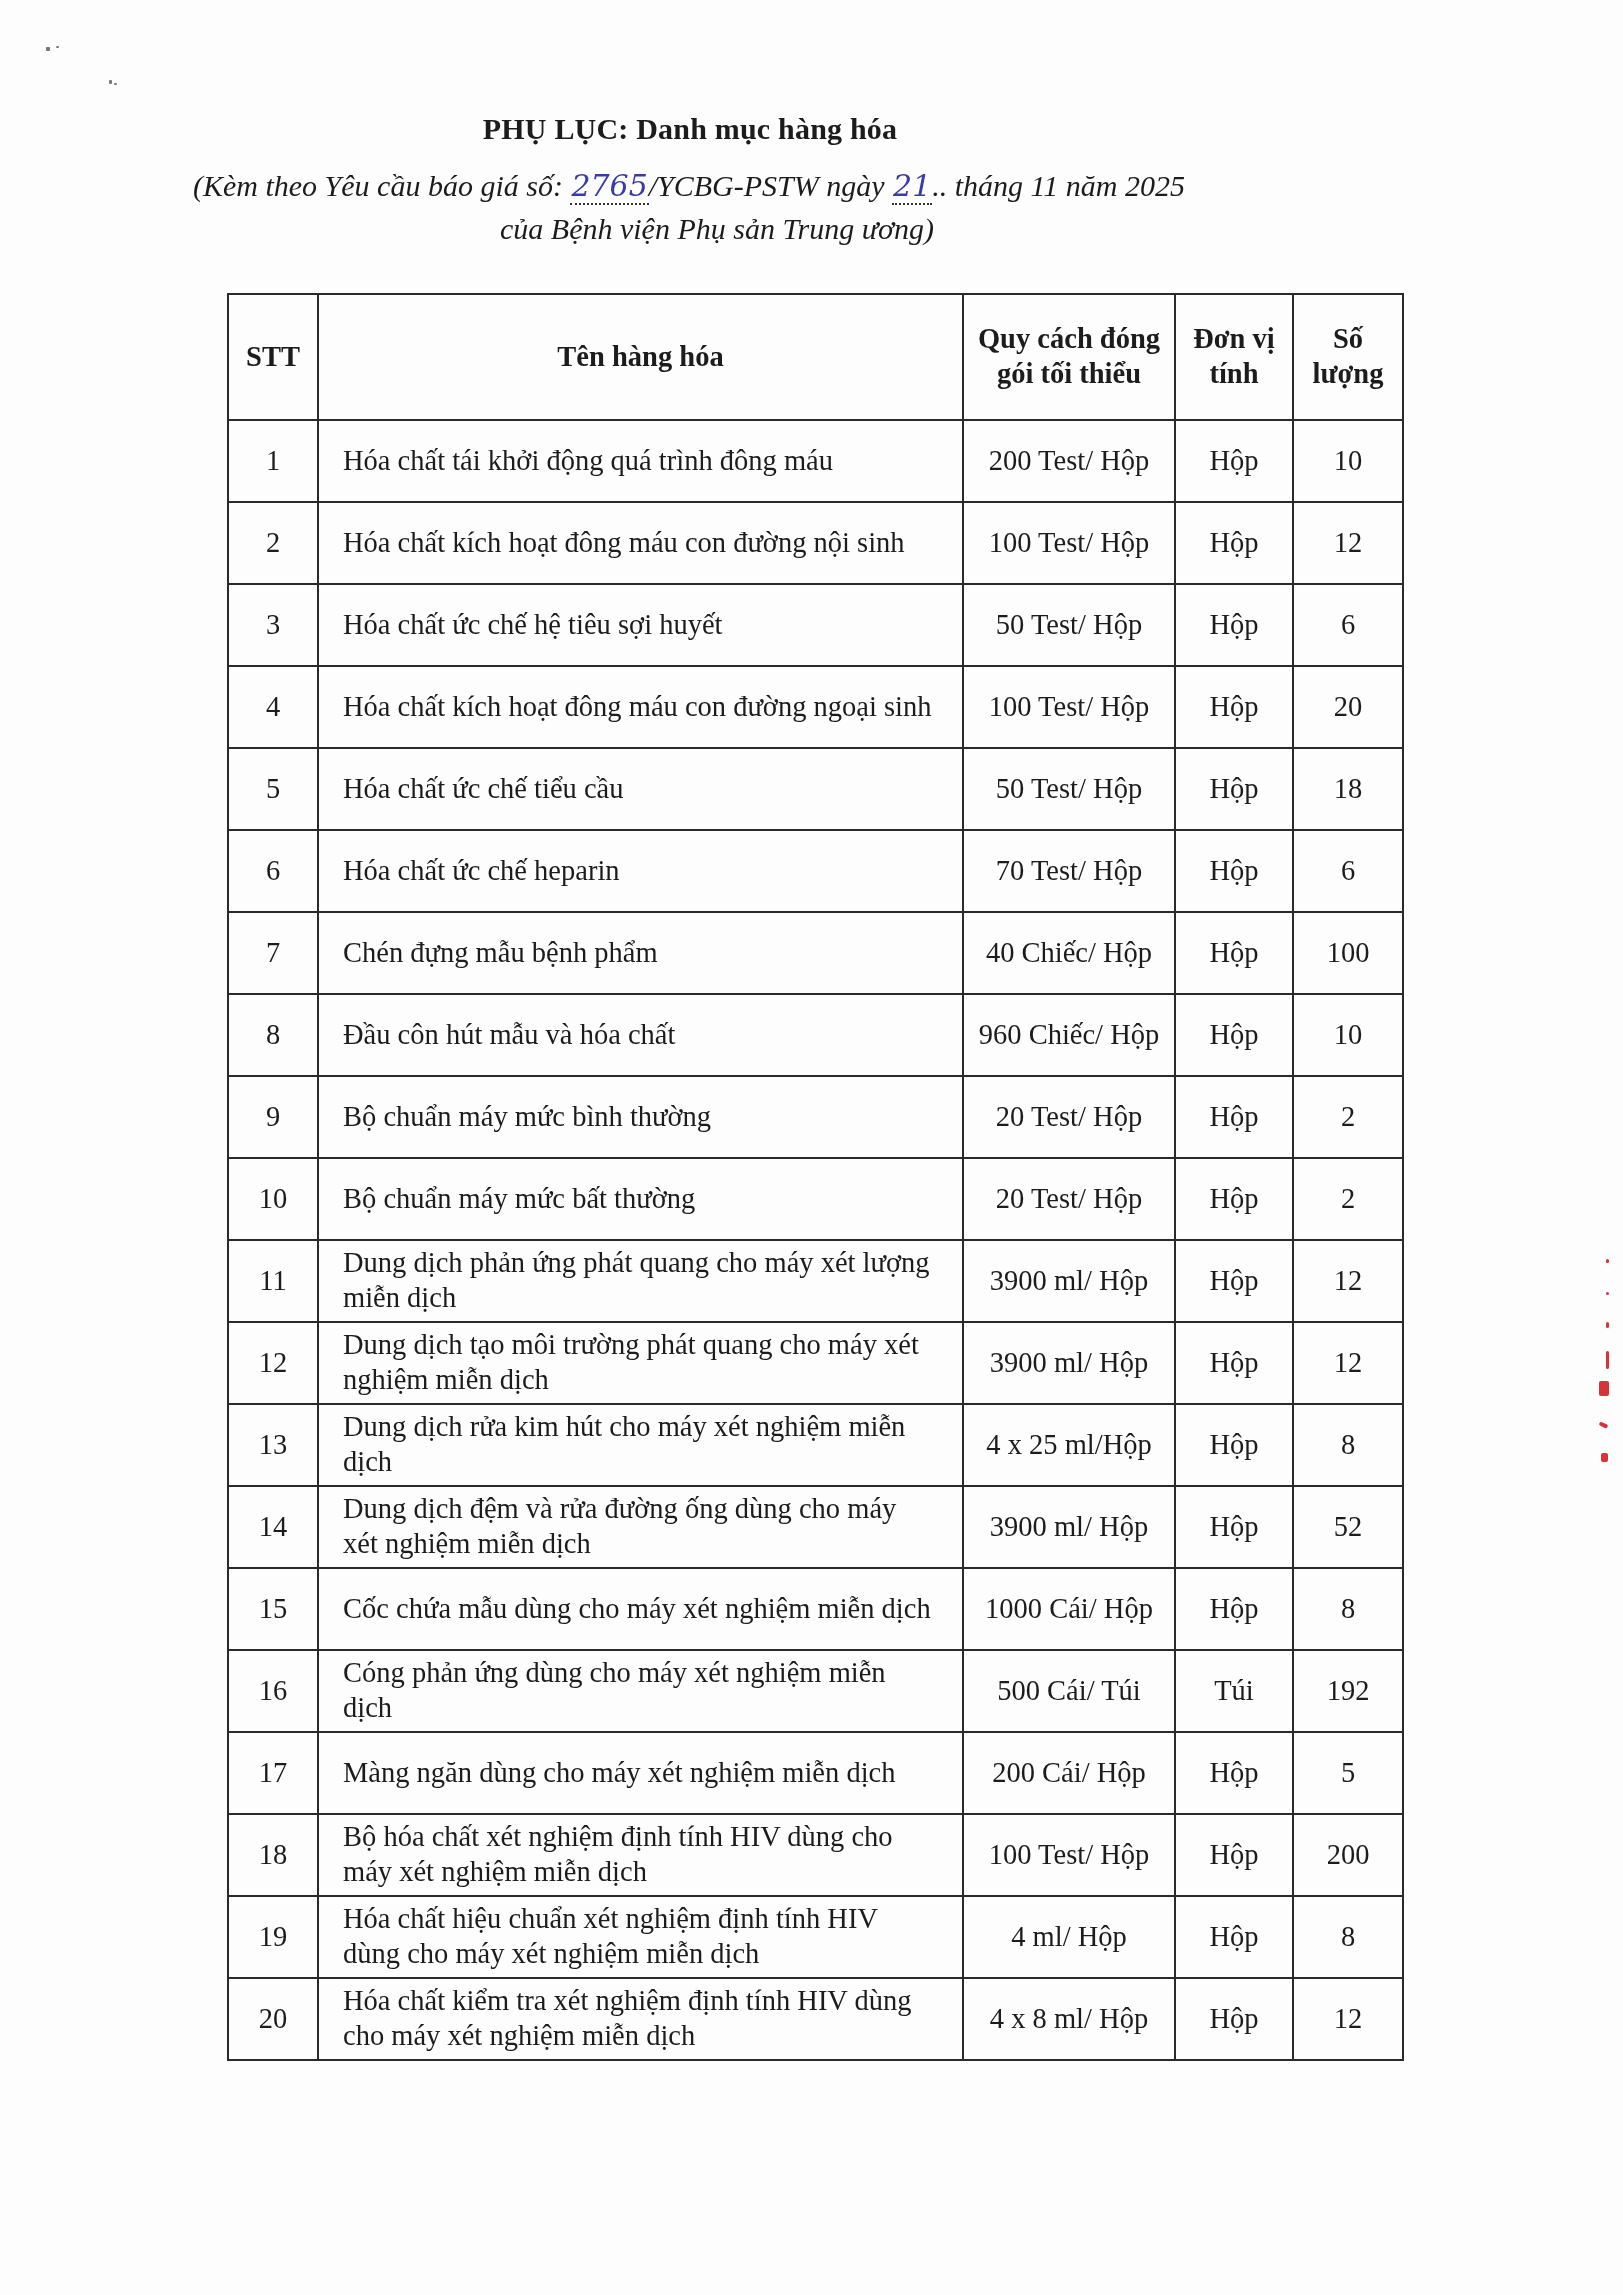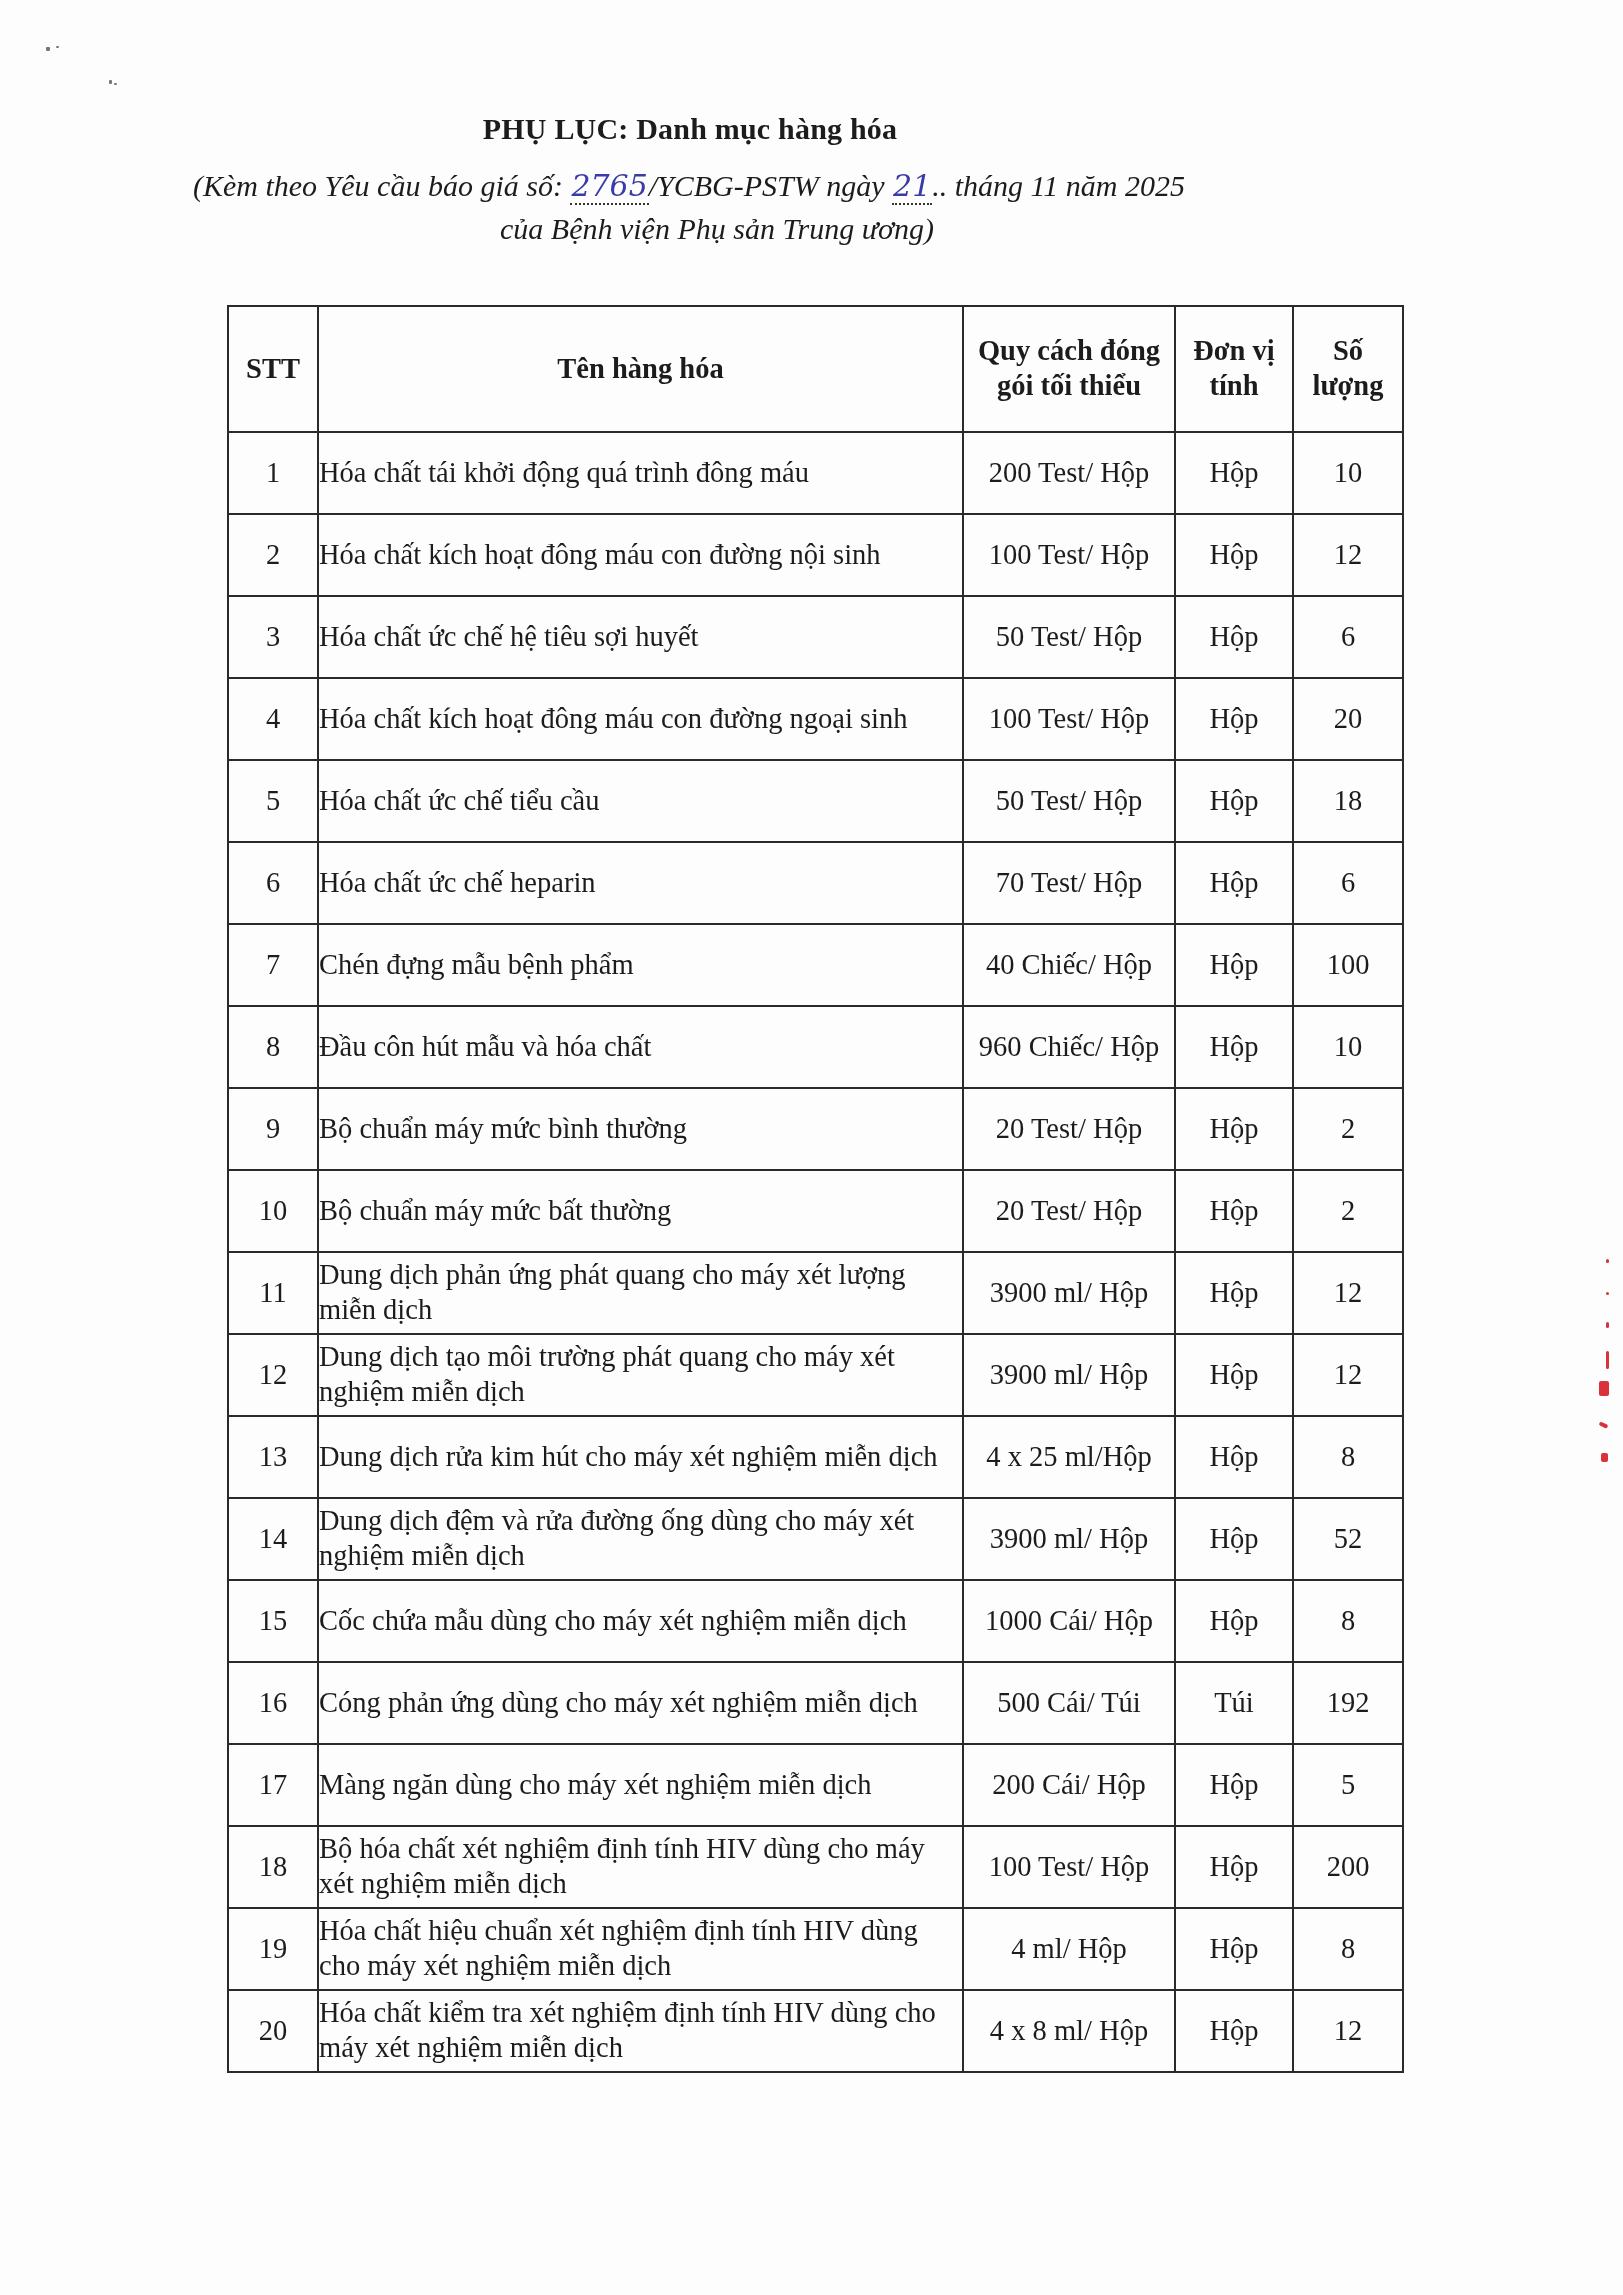--- a/index.html
+++ b/index.html
@@ -17,29 +17,29 @@
     font-style: italic; font-size: 30px;
   }
   .sub1 { top: 168px; }
   .sub2 { top: 212px; margin-left: 28px; }
   .hand {
     color: #3a3aa8; font-family: "DejaVu Serif", serif; font-style: italic;
     border-bottom: 2px dotted #333; padding: 0 1px;
   }
   table.goods {
     position: absolute; left: 227px; top: 293px; width: 1175px;
-    border-collapse: collapse; table-layout: fixed; font-size: 28.5px; margin-top: 12px;
+    border-collapse: collapse; table-layout: fixed; font-size: 28.5px;
   }
   table.goods td, table.goods th {
     border: 2px solid #2a2a2a; vertical-align: middle; line-height: 1.22;
   }
   table.goods th { font-weight: bold; text-align: center; height: 124px; padding: 0 4.9px; }
   table.goods td { height: 78px; }
   td.stt, td.spec, td.unit, td.qty { text-align: center; }
-  td.name { text-align: left; padding: 0 0; }
+  td.name { text-align: left; padding: 0 24px; }
   td.spec { padding: 0 6.9px; text-align: center; }
   .stamp { position: absolute; background: #d9323a; border-radius: 2px; }
 </style>
 </head>
 <body>
 
 <div class="speck" style="left:46px;top:47px;width:3.9px;height:3.9px;"></div>
 <div class="speck" style="left:56px;top:46px;width:2.9px;height:2px;"></div>
 <div class="speck" style="left:109px;top:80px;width:3.4px;height:3.9px;"></div>
 <div class="speck" style="left:114px;top:83px;width:2.5px;height:2px;"></div>

